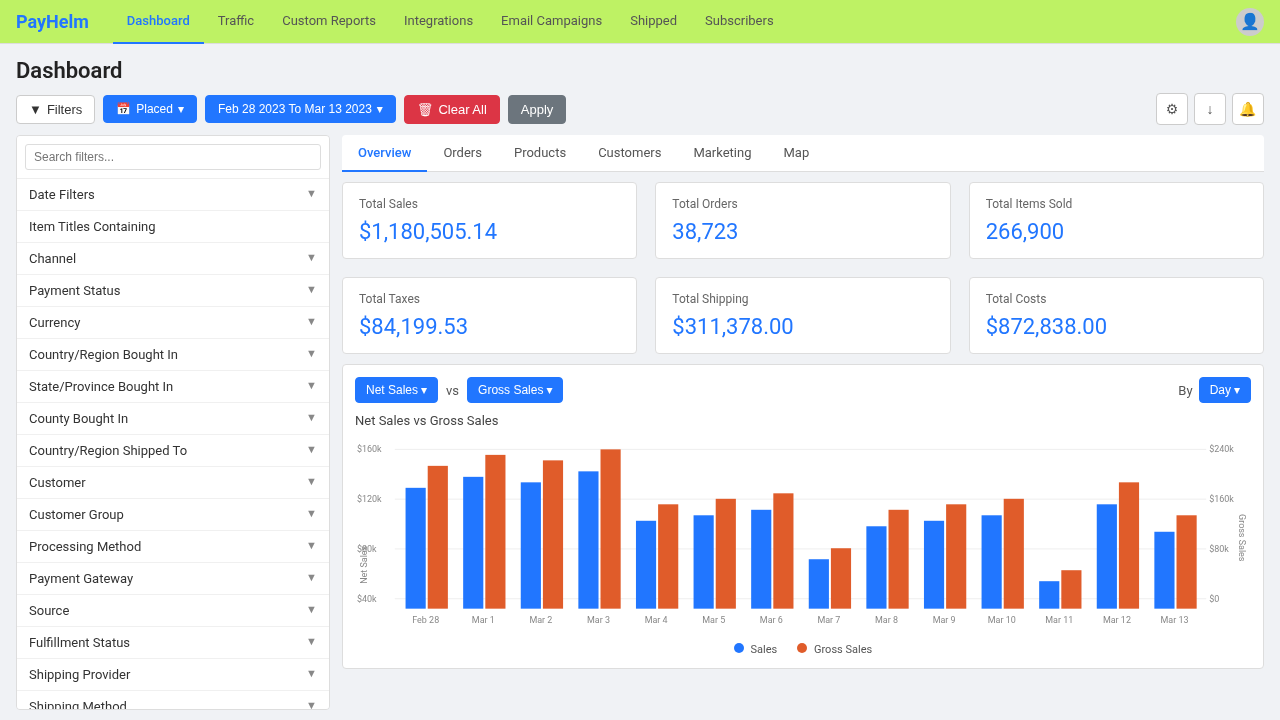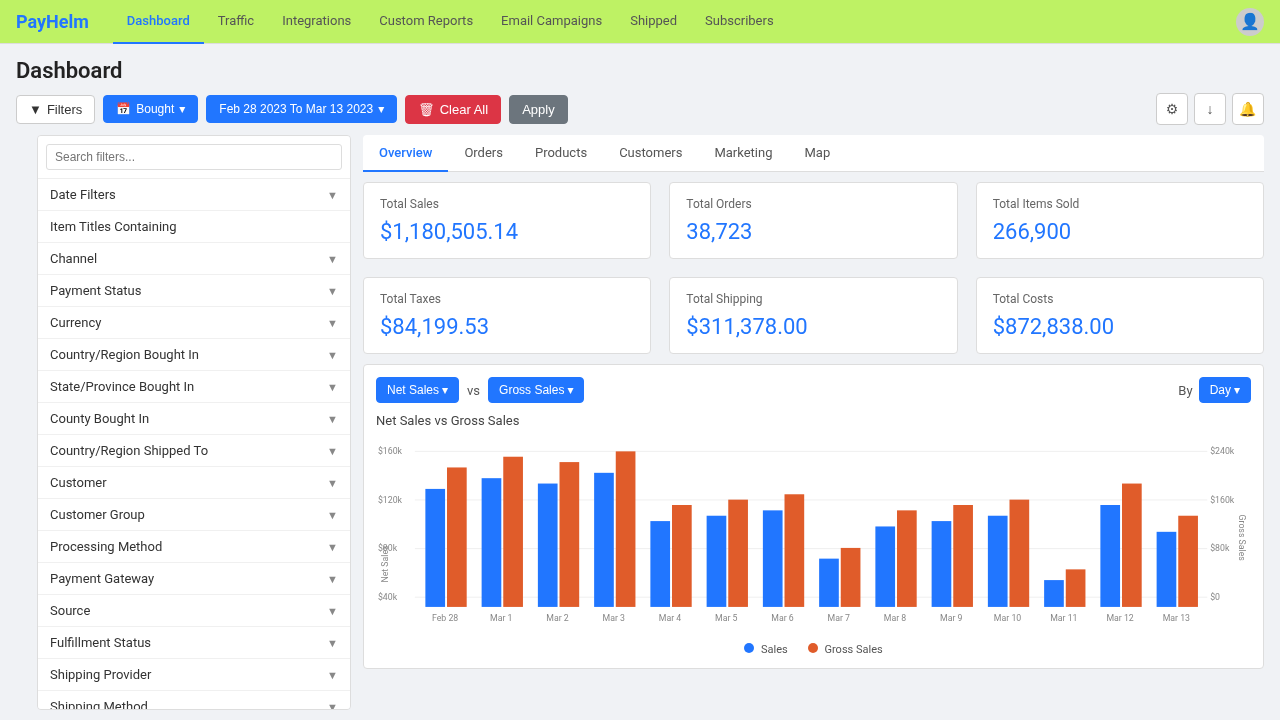--- a/index.html
+++ b/index.html
@@ -24,24 +24,24 @@
     .btn-date { background: #2176ff; color: #fff; border-color: #2176ff; font-size: 12px; }
     .btn-danger { background: #dc3545; color: #fff; border-color: #dc3545; }
     .btn-apply { background: #6c757d; color: #fff; border-color: #6c757d; }
     .toolbar-right { margin-left: auto; display: flex; gap: 6px; }
     .icon-btn { width: 32px; height: 32px; border-radius: 4px; background: #fff; border: 1px solid #ccc; display: flex; align-items: center; justify-content: center; cursor: pointer; color: #555; font-size: 14px; }
 
     
     .body-content { display: flex; flex: 1; overflow: hidden; background: #f0f2f5; padding: 10px 16px 10px 16px; gap: 12px; }
 
     
-    .sidebar { width: 314px; background: #fff; border: 1px solid #ddd; border-radius: 4px; overflow-y: auto; flex-shrink: 0; margin-left: 21px; }
+    .sidebar { width: 314px; background: #fff; border: 1px solid #ddd; border-radius: 4px; overflow-y: auto; flex-shrink: 0; }
     .sidebar-search { padding: 8px; border-bottom: 1px solid #eee; }
     .sidebar-search input { width: 100%; padding: 5px 8px; border: 1px solid #ddd; border-radius: 3px; font-size: 12px; color: #888; }
-    .filter-item { display: flex; align-items: flex-end; justify-content: space-between; padding: 8px 12px; border-bottom: 1px solid #f0f0f0; cursor: pointer; font-size: 13px; color: #333; }
+    .filter-item { display: flex; align-items: flex-start; justify-content: space-between; padding: 8px 12px; border-bottom: 1px solid #f0f0f0; cursor: pointer; font-size: 13px; color: #333; }
     .filter-item .chevron { color: #888; font-size: 11px; }
 
     
     .main-panel { flex: 1; display: flex; flex-direction: column; gap: 10px; overflow-y: auto; }
 
     
     .tabs { display: flex; border-bottom: 1px solid #ddd; background: #fff; border-radius: 4px 4px 0 0; text-align: center; }
     .tab { padding: 10px 16px; cursor: pointer; font-size: 13px; color: #555; border-bottom: 2px solid transparent; margin-bottom: -1px; }
     .tab.active { color: #2176ff; border-bottom: 2px solid #2176ff; font-weight: 500; }
 
@@ -72,42 +72,42 @@
   </style>
 </head>
 <body>
 
 <nav class="navbar">
   <div class="logo">PayHelm</div>
   <div class="nav-links">
 
   <div class="nav-link active">Dashboard</div>
       <div class="nav-link">Traffic</div>
+      <div class="nav-link">Custom Reports</div>
       <div class="nav-link">Integrations</div>
-      <div class="nav-link">Custom Reports</div>
       <div class="nav-link">Email Campaigns</div>
       <div class="nav-link">Shipped</div>
       <div class="nav-link">Subscribers</div>
     </div>
   <div class="nav-right">
     <div class="user-icon">👤</div>
   </div>
 </nav>
 
 <div class="page">
   <div class="page-header">
     <div class="page-title">Dashboard</div>
     <div class="toolbar">
       <button class="btn btn-outline">
         <span>▼</span>
         <span>Filters</span>
       </button>
       <button class="btn btn-date">
         <span>📅</span>
-        <span>Bought</span>
+        <span>Placed</span>
         <span>▾</span>
       </button>
       <button class="btn btn-date">
         <span>Feb 28 2023 To Mar 13 2023</span>
         <span>▾</span>
       </button>
       <button class="btn btn-danger">
         <span>🗑</span>
         <span>Clear All</span>
       </button>

